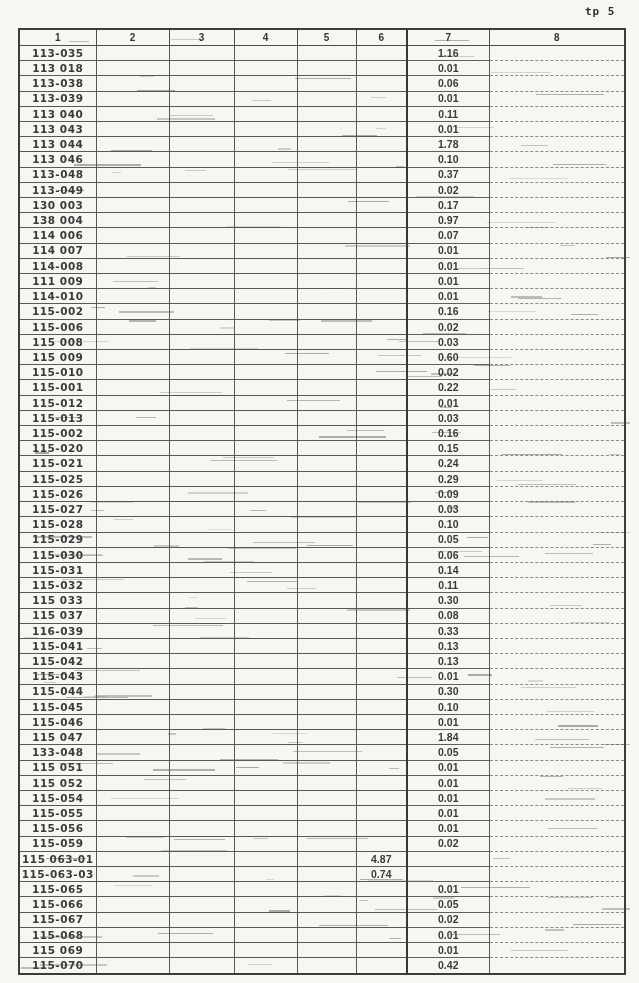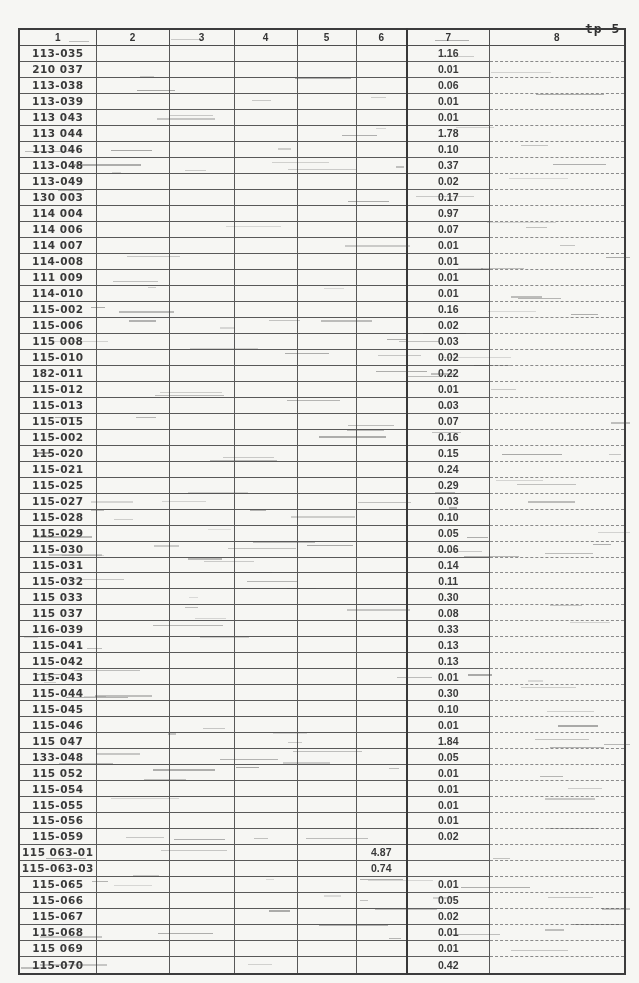--- a/index.html
+++ b/index.html
@@ -8,23 +8,22 @@
     background:#fafaf8;
     font-family:"Liberation Sans", sans-serif;
   }
   .page{
     position:relative;width:639px;height:983px;overflow:hidden;
     background:#f6f6f3;
     color:#3d3d3d;
   }
   .page-label{
     position:absolute;top:5px;left:585px;
-    font-size:13px;font-weight:bold;color:#2f2f2f;letter-spacing:1px;
+    font-size:11px;font-weight:bold;color:#2f2f2f;letter-spacing:1px;
     font-family:"DejaVu Sans Mono", monospace;
-    margin-top:16px;
   }
   table.scan-table{
     position:absolute;left:18px;top:28px;
     width:606px;height:947px;
     border-collapse:collapse;table-layout:fixed;
     border:2px solid #3c3c3c;
   }
   .scan-table th{
     border:1px solid #4e4e4e;
     font-size:10px;font-weight:bold;color:#343434;
@@ -84,21 +83,21 @@
           <td class="c0 idcell">113-035</td>
           <td class="c1"></td>
           <td class="c2"></td>
           <td class="c3"></td>
           <td class="c4"></td>
           <td class="c5"></td>
           <td class="c6">1.16</td>
           <td class="c7"></td>
         </tr>
         <tr>
-          <td class="c0 idcell">210 037</td>
+          <td class="c0 idcell">113 018</td>
           <td class="c1"></td>
           <td class="c2"></td>
           <td class="c3"></td>
           <td class="c4"></td>
           <td class="c5"></td>
           <td class="c6">0.01</td>
           <td class="c7"></td>
         </tr>
         <tr>
           <td class="c0 idcell">113-038</td>
@@ -114,20 +113,30 @@
           <td class="c0 idcell">113-039</td>
           <td class="c1"></td>
           <td class="c2"></td>
           <td class="c3"></td>
           <td class="c4"></td>
           <td class="c5"></td>
           <td class="c6">0.01</td>
           <td class="c7"></td>
         </tr>
         <tr>
+          <td class="c0 idcell">113 040</td>
+          <td class="c1"></td>
+          <td class="c2"></td>
+          <td class="c3"></td>
+          <td class="c4"></td>
+          <td class="c5"></td>
+          <td class="c6">0.11</td>
+          <td class="c7"></td>
+        </tr>
+        <tr>
           <td class="c0 idcell">113 043</td>
           <td class="c1"></td>
           <td class="c2"></td>
           <td class="c3"></td>
           <td class="c4"></td>
           <td class="c5"></td>
           <td class="c6">0.01</td>
           <td class="c7"></td>
         </tr>
         <tr>
@@ -174,21 +183,21 @@
           <td class="c0 idcell">130 003</td>
           <td class="c1"></td>
           <td class="c2"></td>
           <td class="c3"></td>
           <td class="c4"></td>
           <td class="c5"></td>
           <td class="c6">0.17</td>
           <td class="c7"></td>
         </tr>
         <tr>
-          <td class="c0 idcell">114 004</td>
+          <td class="c0 idcell">138 004</td>
           <td class="c1"></td>
           <td class="c2"></td>
           <td class="c3"></td>
           <td class="c4"></td>
           <td class="c5"></td>
           <td class="c6">0.97</td>
           <td class="c7"></td>
         </tr>
         <tr>
           <td class="c0 idcell">114 006</td>
@@ -264,31 +273,41 @@
           <td class="c0 idcell">115 008</td>
           <td class="c1"></td>
           <td class="c2"></td>
           <td class="c3"></td>
           <td class="c4"></td>
           <td class="c5"></td>
           <td class="c6">0.03</td>
           <td class="c7"></td>
         </tr>
         <tr>
+          <td class="c0 idcell">115 009</td>
+          <td class="c1"></td>
+          <td class="c2"></td>
+          <td class="c3"></td>
+          <td class="c4"></td>
+          <td class="c5"></td>
+          <td class="c6">0.60</td>
+          <td class="c7"></td>
+        </tr>
+        <tr>
           <td class="c0 idcell">115-010</td>
           <td class="c1"></td>
           <td class="c2"></td>
           <td class="c3"></td>
           <td class="c4"></td>
           <td class="c5"></td>
           <td class="c6">0.02</td>
           <td class="c7"></td>
         </tr>
         <tr>
-          <td class="c0 idcell">182-011</td>
+          <td class="c0 idcell">115-001</td>
           <td class="c1"></td>
           <td class="c2"></td>
           <td class="c3"></td>
           <td class="c4"></td>
           <td class="c5"></td>
           <td class="c6">0.22</td>
           <td class="c7"></td>
         </tr>
         <tr>
           <td class="c0 idcell">115-012</td>
@@ -304,30 +323,20 @@
           <td class="c0 idcell">115-013</td>
           <td class="c1"></td>
           <td class="c2"></td>
           <td class="c3"></td>
           <td class="c4"></td>
           <td class="c5"></td>
           <td class="c6">0.03</td>
           <td class="c7"></td>
         </tr>
         <tr>
-          <td class="c0 idcell">115-015</td>
-          <td class="c1"></td>
-          <td class="c2"></td>
-          <td class="c3"></td>
-          <td class="c4"></td>
-          <td class="c5"></td>
-          <td class="c6">0.07</td>
-          <td class="c7"></td>
-        </tr>
-        <tr>
           <td class="c0 idcell">115-002</td>
           <td class="c1"></td>
           <td class="c2"></td>
           <td class="c3"></td>
           <td class="c4"></td>
           <td class="c5"></td>
           <td class="c6">0.16</td>
           <td class="c7"></td>
         </tr>
         <tr>
@@ -354,20 +363,30 @@
           <td class="c0 idcell">115-025</td>
           <td class="c1"></td>
           <td class="c2"></td>
           <td class="c3"></td>
           <td class="c4"></td>
           <td class="c5"></td>
           <td class="c6">0.29</td>
           <td class="c7"></td>
         </tr>
         <tr>
+          <td class="c0 idcell">115-026</td>
+          <td class="c1"></td>
+          <td class="c2"></td>
+          <td class="c3"></td>
+          <td class="c4"></td>
+          <td class="c5"></td>
+          <td class="c6">0.09</td>
+          <td class="c7"></td>
+        </tr>
+        <tr>
           <td class="c0 idcell">115-027</td>
           <td class="c1"></td>
           <td class="c2"></td>
           <td class="c3"></td>
           <td class="c4"></td>
           <td class="c5"></td>
           <td class="c6">0.03</td>
           <td class="c7"></td>
         </tr>
         <tr>
@@ -521,20 +540,30 @@
           <td class="c7"></td>
         </tr>
         <tr>
           <td class="c0 idcell">133-048</td>
           <td class="c1"></td>
           <td class="c2"></td>
           <td class="c3"></td>
           <td class="c4"></td>
           <td class="c5"></td>
           <td class="c6">0.05</td>
+          <td class="c7"></td>
+        </tr>
+        <tr>
+          <td class="c0 idcell">115 051</td>
+          <td class="c1"></td>
+          <td class="c2"></td>
+          <td class="c3"></td>
+          <td class="c4"></td>
+          <td class="c5"></td>
+          <td class="c6">0.01</td>
           <td class="c7"></td>
         </tr>
         <tr>
           <td class="c0 idcell">115 052</td>
           <td class="c1"></td>
           <td class="c2"></td>
           <td class="c3"></td>
           <td class="c4"></td>
           <td class="c5"></td>
           <td class="c6">0.01</td>

